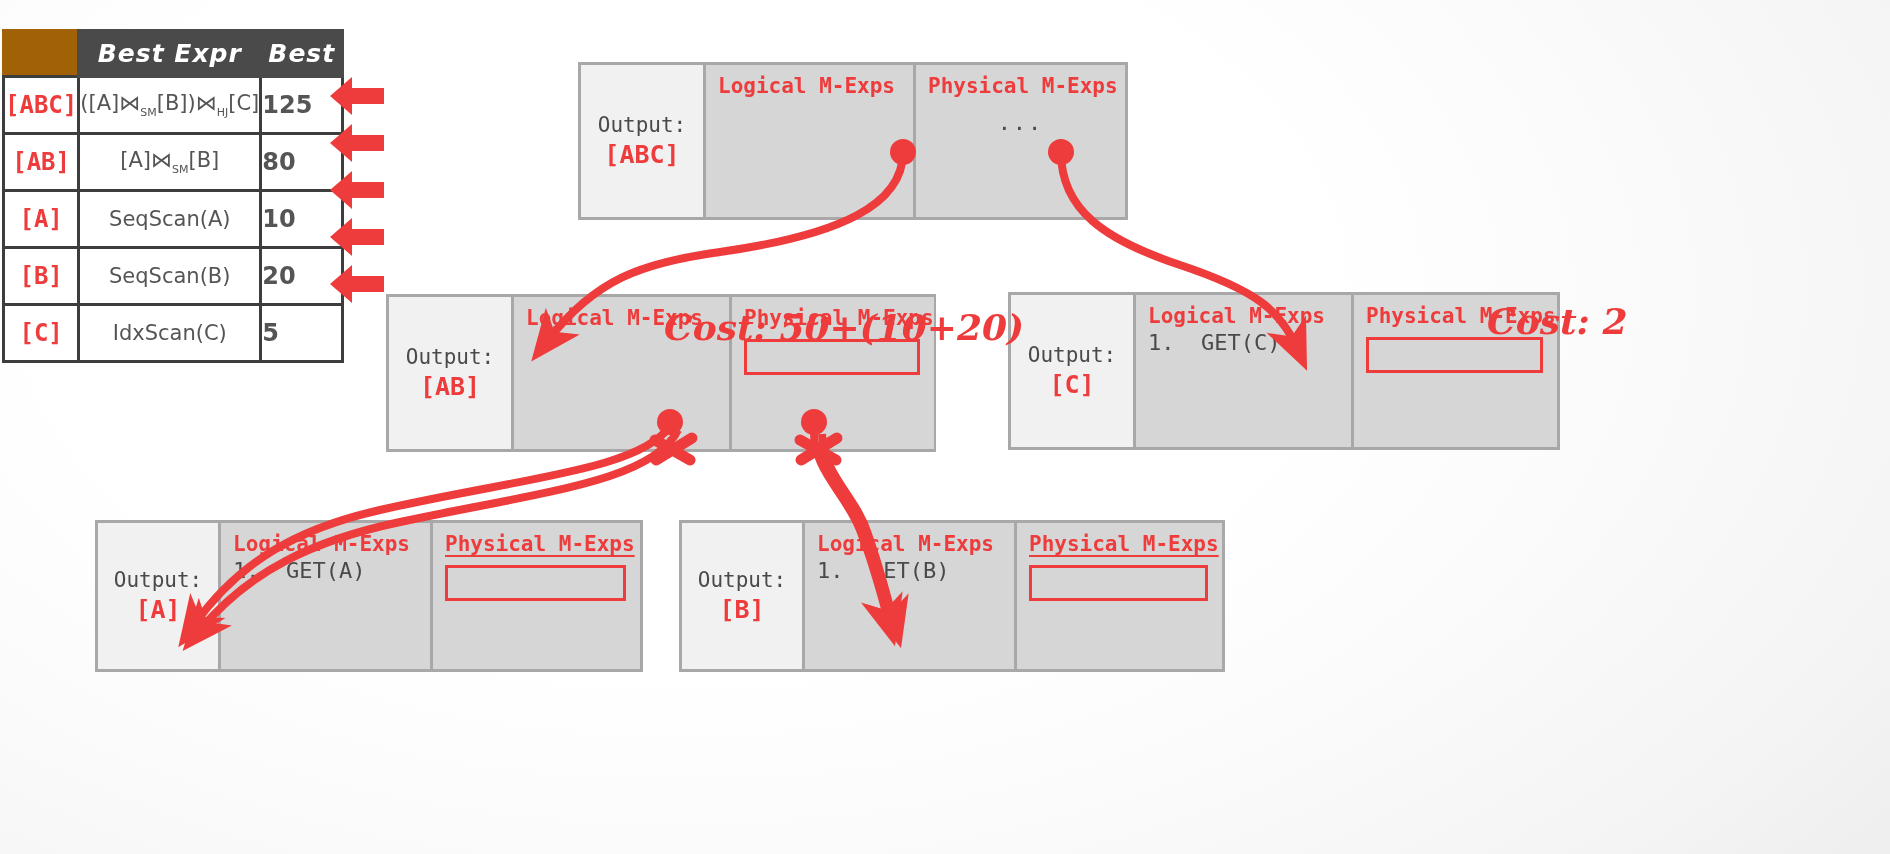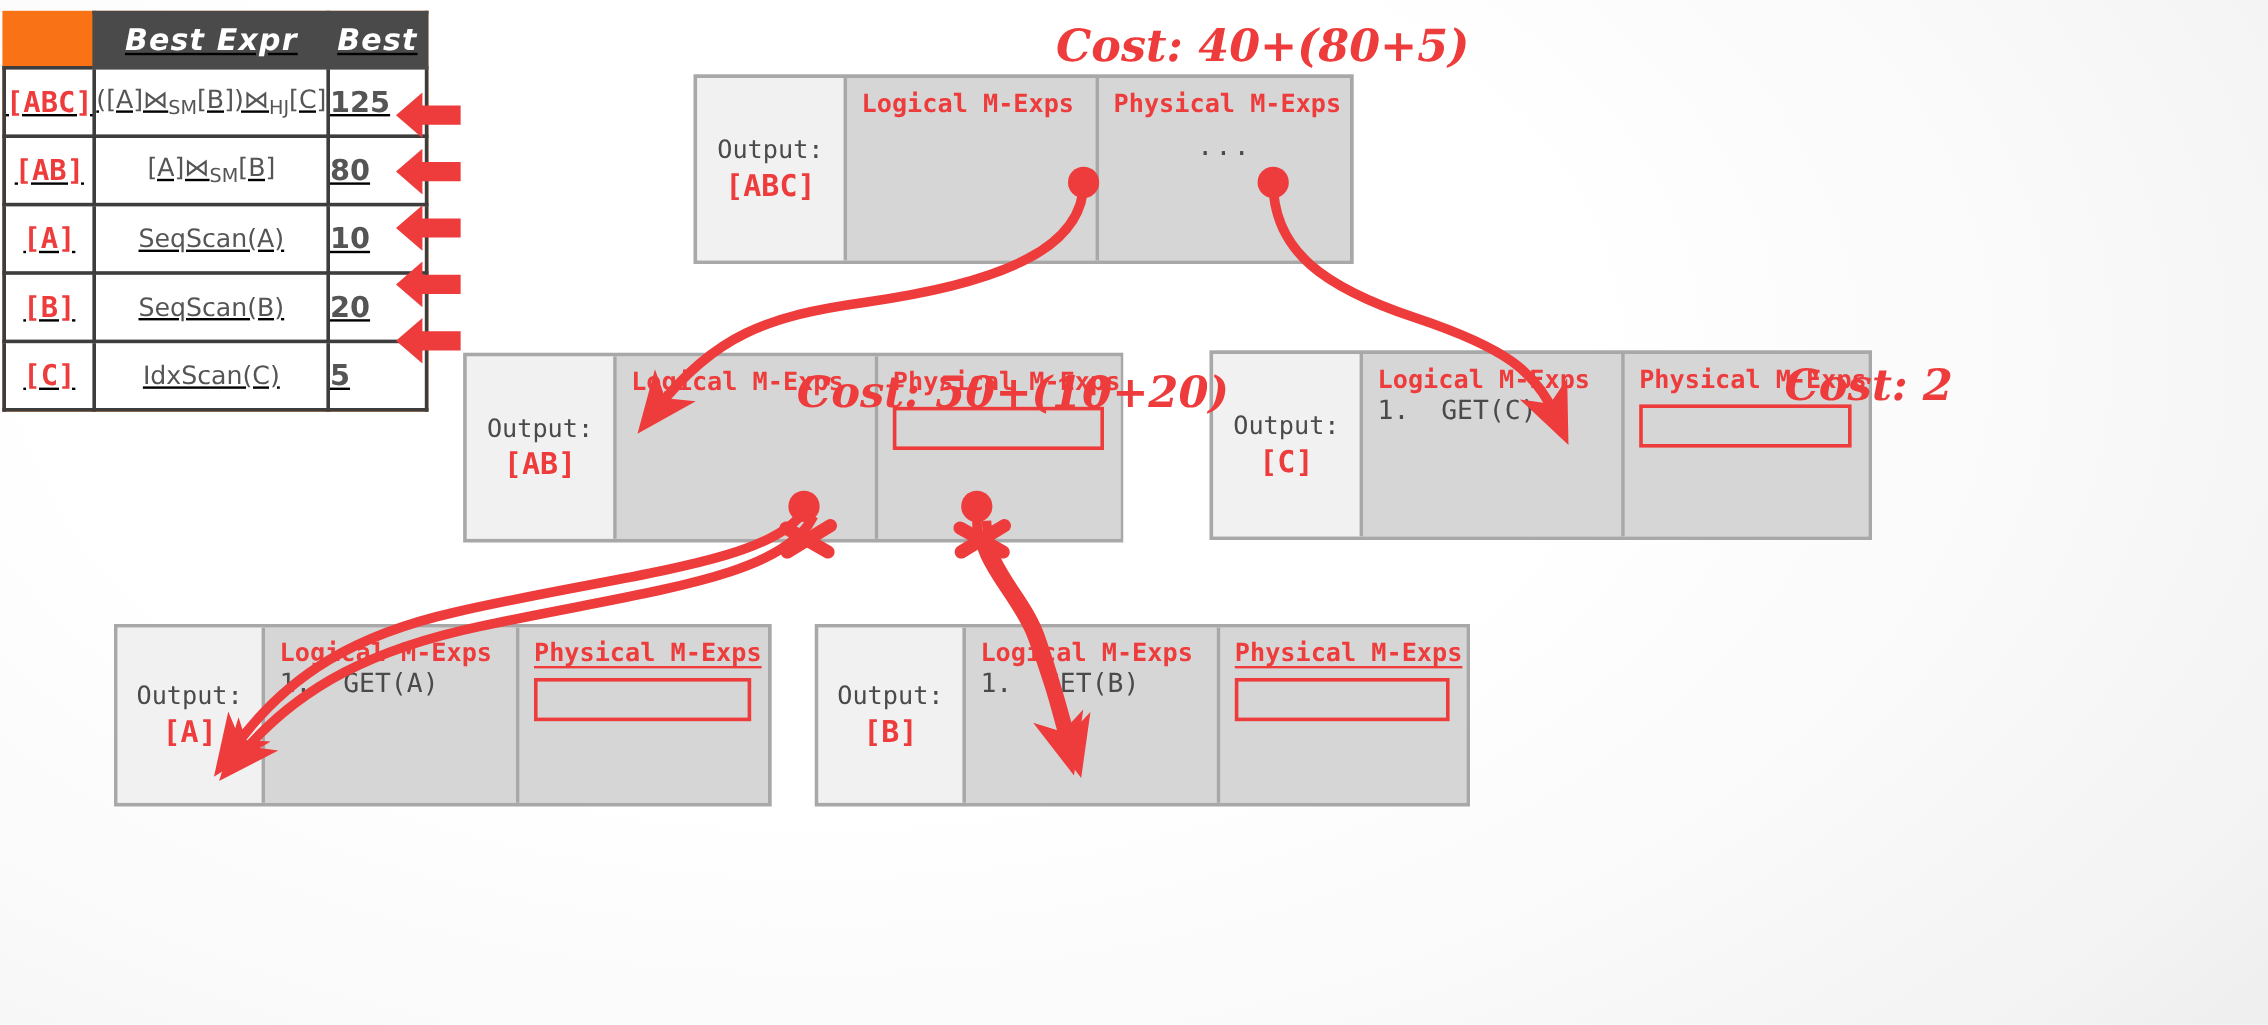--- a/index.html
+++ b/index.html
@@ -11,25 +11,24 @@
     overflow:hidden;
     position:relative;
   }
   #stage{position:absolute;left:0;top:0;width:1890px;height:854px;}
 
   
   #arrows{position:absolute;left:0;top:0;width:1890px;height:854px;pointer-events:none;z-index:5;}
 
   
   .best-table{
-    position:absolute;left:2px;top:9px;
+    position:absolute;left:2px;top:29px;
     border-collapse:collapse;
-    background:#f97316;
+    background:#a16207;
     z-index:3;
-    text-decoration:underline;
   }
   .best-table td,.best-table th{
     border:3px solid #3d3d3d;
     padding:0;
     background:#ffffff;
     height:57px;
     box-sizing:border-box;
   }
   .best-table .corner{
     border:none;background:transparent;width:70px;
@@ -48,21 +47,21 @@
     width:70px;text-align:center;
     color:#ee3b3b;font-weight:bold;font-size:24px;
     font-family:"DejaVu Sans Mono", monospace;
   }
   .best-table td.expr{
     width:178px;text-align:center;
     color:#4a4a4a;font-size:21px;
     font-family:"DejaVu Sans Mono", monospace;
     white-space:nowrap;
   }
-  .best-table td.expr .sub{font-size:16px;vertical-align:sub;letter-spacing:0;margin-top:28px;}
+  .best-table td.expr .sub{font-size:11px;vertical-align:sub;letter-spacing:0;margin-top:28px;}
   .best-table td.expr .bow{color:#555;font-family:"DejaVu Sans",sans-serif;}
   .best-table td.cost{
     width:82px;text-align:left;
     color:#555;font-weight:bold;font-size:24px;
     font-family:"DejaVu Sans", sans-serif;
   }
 
   
   .fatarrow{position:absolute;z-index:4;width:54px;height:42px;}
 
@@ -163,21 +162,20 @@
   <svg class="fatarrow" style="left:330px;top:169px;" viewBox="0 0 54 42">
       <path d="M0 21 L22 2 L22 13 L54 13 L54 29 L22 29 L22 40 Z" fill="#ee3b3b"></path>
     </svg>
   <svg class="fatarrow" style="left:330px;top:216px;" viewBox="0 0 54 42">
       <path d="M0 21 L22 2 L22 13 L54 13 L54 29 L22 29 L22 40 Z" fill="#ee3b3b"></path>
     </svg>
   <svg class="fatarrow" style="left:330px;top:263px;" viewBox="0 0 54 42">
       <path d="M0 21 L22 2 L22 13 L54 13 L54 29 L22 29 L22 40 Z" fill="#ee3b3b"></path>
     </svg>
 
-  <div class="cost-cap" style="left:880px;top:16px;font-size:37px;">Cost: 40+(80+5)</div>
   <div class="cost-cap" style="left:664px;top:306px;font-size:36px;">Cost: 50+(10+20)</div>
   <div class="cost-cap" style="left:1487px;top:300px;font-size:36px;">Cost: 2</div>
 
   <div id="groups-layer">
       <div class="grpbox" style="left: 578px; top: 62px; width: 550px; height: 158px;">
         <div class="cell out" style="width: 125px; flex: 0 0 125px;">
           <div class="out-lbl">Output:</div>
           <div class="out-grp">[ABC]</div>
         </div>
         <div class="cell mid" style="width: 210px; flex: 0 0 210px;">

